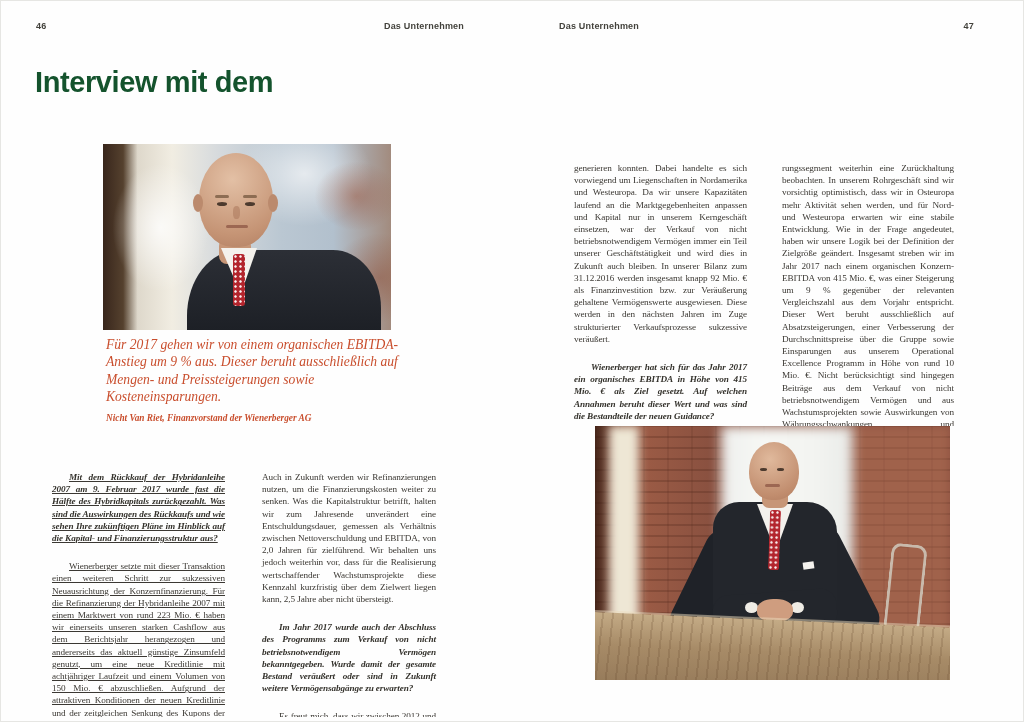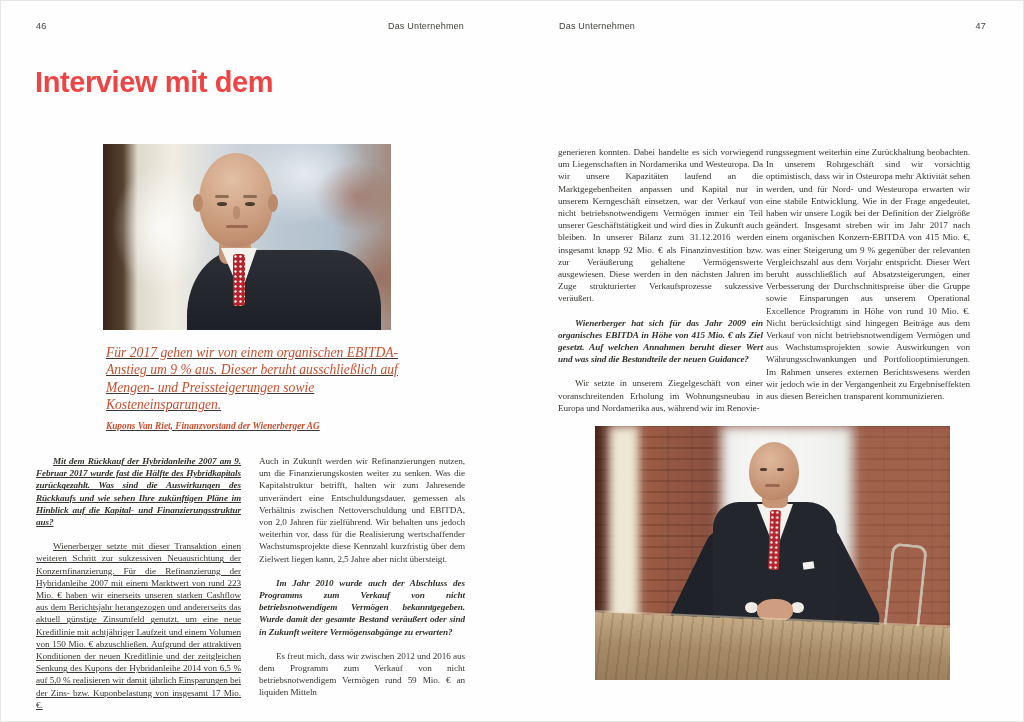--- a/index.html
+++ b/index.html
@@ -4,52 +4,52 @@
 <style>
   html,body{margin:0;padding:0;background:#fff;}
   .sheet{
     position:relative;width:1024px;height:722px;background:#fefefe;
     overflow:hidden;box-shadow:inset 0 0 0 1px #e6e6e3;
     font-family:"Liberation Serif","DejaVu Serif",serif;color:#3b3833;
   }
   
   .runner{
     position:absolute;top:21px;font-family:"Liberation Sans","DejaVu Sans",sans-serif;
-    font-size:9px;font-weight:400;color:#43423c;letter-spacing:.2px;
+    font-size:9px;font-weight:700;color:#43423c;letter-spacing:.2px;
   }
   .pn-left{left:36px;}
   .hdr-left{right:560px;}
   .hdr-right{left:559px;}
-  .pn-right{right:38px;}
+  .pn-right{right:50px;}
   
   .title{
     position:absolute;left:35px;top:66px;margin:0;
     font-family:"Liberation Sans","DejaVu Sans",sans-serif;
-    font-size:29px;line-height:33px;font-weight:700;color:#ef4444;letter-spacing:-.4px;
+    font-size:29px;line-height:33px;font-weight:700;color:#14532d;letter-spacing:-.4px;
   }
   .title span{display:block;}
   
-  .quote-block{position:absolute;left:106px;top:344px;width:296px;text-decoration:underline;}
+  .quote-block{position:absolute;left:106px;top:336px;width:296px;}
   .pull-quote{
     margin:0;font-style:italic;font-size:13.6px;line-height:17.4px;color:#c94e2d;
   }
   .quote-attr{
     margin-top:7px;font-style:italic;font-weight:700;font-size:9.3px;color:#c94e2d;
   }
   
   .col{
     position:absolute;overflow:hidden;
     font-size:9.2px;line-height:12.2px;letter-spacing:-.1px;text-align:justify;
   }
-  .col p{margin:0;}
+  .col p{margin:16px;}
   .col .sp{margin-top:12px;}
   .col .ind{text-indent:17px;}
   .col .q{font-weight:700;font-style:italic;color:#34322c;}
   .lcol1{left:36px;top:455px;width:205px;height:262px;text-decoration:underline;}
-  .lcol2{left:259px;top:455px;width:206px;height:262px;}
+  .lcol2{left:246px;top:455px;width:206px;height:262px;}
   .rcol1{left:558px;top:146px;width:205px;height:276px;}
   .rcol2{left:766px;top:146px;width:204px;height:280px;}
   
   .photo{position:absolute;overflow:hidden;background:#cfd5d9;}
   .photo *{position:absolute;}
   
   .photo1{left:103px;top:144px;width:288px;height:186px;}
   .p1-bg{inset:0;background:
     radial-gradient(58px 48px at 88% 28%, rgba(156,92,70,.55), rgba(156,92,70,0) 72%),
     radial-gradient(70px 62px at 96% 72%, rgba(142,80,58,.5), rgba(142,80,58,0) 72%),
@@ -136,37 +136,37 @@
     <div class="p1-brow-l"></div>
     <div class="p1-brow-r"></div>
     <div class="p1-eye-l"></div>
     <div class="p1-eye-r"></div>
     <div class="p1-nose"></div>
     <div class="p1-mouth"></div>
   </div>
 
   <div class="quote-block">
     <blockquote class="pull-quote">Für 2017 gehen wir von einem organischen EBITDA-Anstieg um 9 % aus. Dieser beruht ausschließlich auf Mengen- und Preissteigerungen sowie Kosteneinsparungen.</blockquote>
-    <div class="quote-attr">Kupons Van Riet, Finanzvorstand der Wienerberger AG</div>
+    <div class="quote-attr">Nicht Van Riet, Finanzvorstand der Wienerberger AG</div>
   </div>
 
   <div class="col lcol1">
     <p class="q ind">Mit dem Rückkauf der Hybridanleihe 2007 am 9. Februar 2017 wurde fast die Hälfte des Hybridkapitals zurückgezahlt. Was sind die Auswirkungen des Rückkaufs und wie sehen Ihre zukünftigen Pläne im Hinblick auf die Kapital- und Finanzierungsstruktur aus?</p>
     <p class="ind sp">Wienerberger setzte mit dieser Transaktion einen weiteren Schritt zur sukzessiven Neuausrichtung der Konzernfinanzierung. Für die Refinanzierung der Hybridanleihe 2007 mit einem Marktwert von rund 223 Mio. € haben wir einerseits unseren starken Cashflow aus dem Berichtsjahr herangezogen und andererseits das aktuell günstige Zinsumfeld genutzt, um eine neue Kreditlinie mit achtjähriger Laufzeit und einem Volumen von 150 Mio. € abzuschließen. Aufgrund der attraktiven Konditionen der neuen Kreditlinie und der zeitgleichen Senkung des Kupons der Hybridanleihe 2014 von 6,5 % auf 5,0 % realisieren wir damit jährlich Einsparungen bei der Zins- bzw. Kuponbelastung von insgesamt 17 Mio. €.</p>
   </div>
 
   <div class="col lcol2">
     <p>Auch in Zukunft werden wir Refinanzierungen nutzen, um die Finanzierungskosten weiter zu senken. Was die Kapitalstruktur betrifft, halten wir zum Jahresende unverändert eine Entschuldungsdauer, gemessen als Verhältnis zwischen Nettoverschuldung und EBITDA, von 2,0 Jahren für zielführend. Wir behalten uns jedoch weiterhin vor, dass für die Realisierung wertschaffender Wachstumsprojekte diese Kennzahl kurzfristig über dem Zielwert liegen kann, 2,5 Jahre aber nicht übersteigt.</p>
-    <p class="q ind sp">Im Jahr 2010 wurde auch der Abschluss des Programms zum Verkauf von nicht betriebsnotwendigem Vermögen bekanntgegeben. Wurde damit der gesamte Bestand veräußert oder sind in Zukunft weitere Vermögensabgänge zu erwarten?</p>
+    <p class="q ind sp">Im Jahr 2017 wurde auch der Abschluss des Programms zum Verkauf von nicht betriebsnotwendigem Vermögen bekanntgegeben. Wurde damit der gesamte Bestand veräußert oder sind in Zukunft weitere Vermögensabgänge zu erwarten?</p>
     <p class="ind sp">Es freut mich, dass wir zwischen 2012 und 2016 aus dem Programm zum Verkauf von nicht betriebsnotwendigem Vermögen rund 59 Mio. € an liquiden Mitteln</p>
   </div>
 
   <div class="col rcol1">
     <p>generieren konnten. Dabei handelte es sich vorwiegend um Liegenschaften in Nordamerika und Westeuropa. Da wir unsere Kapazitäten laufend an die Marktgegebenheiten anpassen und Kapital nur in unserem Kerngeschäft einsetzen, war der Verkauf von nicht betriebsnotwendigem Vermögen immer ein Teil unserer Geschäftstätigkeit und wird dies in Zukunft auch bleiben. In unserer Bilanz zum 31.12.2016 werden insgesamt knapp 92 Mio. € als Finanzinvestition bzw. zur Veräußerung gehaltene Vermögenswerte ausgewiesen. Diese werden in den nächsten Jahren im Zuge strukturierter Verkaufsprozesse sukzessive veräußert.</p>
-    <p class="q ind sp">Wienerberger hat sich für das Jahr 2009 ein organisches EBITDA in Höhe von 415 Mio. € als Ziel gesetzt. Auf welchen Annahmen beruht dieser Wert und was sind die Bestandteile der neuen Guidance?</p>
+    <p class="q ind sp">Wienerberger hat sich für das Jahr 2017 ein organisches EBITDA in Höhe von 415 Mio. € als Ziel gesetzt. Auf welchen Annahmen beruht dieser Wert und was sind die Bestandteile der neuen Guidance?</p>
     <p class="ind sp">Wir setzte in unserem Ziegelgeschäft von einer voranschreitenden Erholung im Wohnungsneubau in Europa und Nordamerika aus, während wir im Renovie-</p>
   </div>
 
   <div class="col rcol2">
     <p>rungssegment weiterhin eine Zurückhaltung beobachten. In unserem Rohrgeschäft sind wir vorsichtig optimistisch, dass wir in Osteuropa mehr Aktivität sehen werden, und für Nord- und Westeuropa erwarten wir eine stabile Entwicklung. Wie in der Frage angedeutet, haben wir unsere Logik bei der Definition der Zielgröße geändert. Insgesamt streben wir im Jahr 2017 nach einem organischen Konzern-EBITDA von 415 Mio. €, was einer Steigerung um 9 % gegenüber der relevanten Vergleichszahl aus dem Vorjahr entspricht. Dieser Wert beruht ausschließlich auf Absatzsteigerungen, einer Verbesserung der Durchschnittspreise über die Gruppe sowie Einsparungen aus unserem Operational Excellence Programm in Höhe von rund 10 Mio. €. Nicht berücksichtigt sind hingegen Beiträge aus dem Verkauf von nicht betriebsnotwendigem Vermögen und aus Wachstumsprojekten sowie Auswirkungen von Währungsschwankungen und Portfoliooptimierungen. Im Rahmen unseres externen Berichtswesens werden wir jedoch wie in der Vergangenheit zu Ergebniseffekten aus diesen Bereichen transparent kommunizieren.</p>
   </div>
 
   <div class="photo photo2">
     <div class="p2-base"></div>
     <div class="p2-tex"></div>

